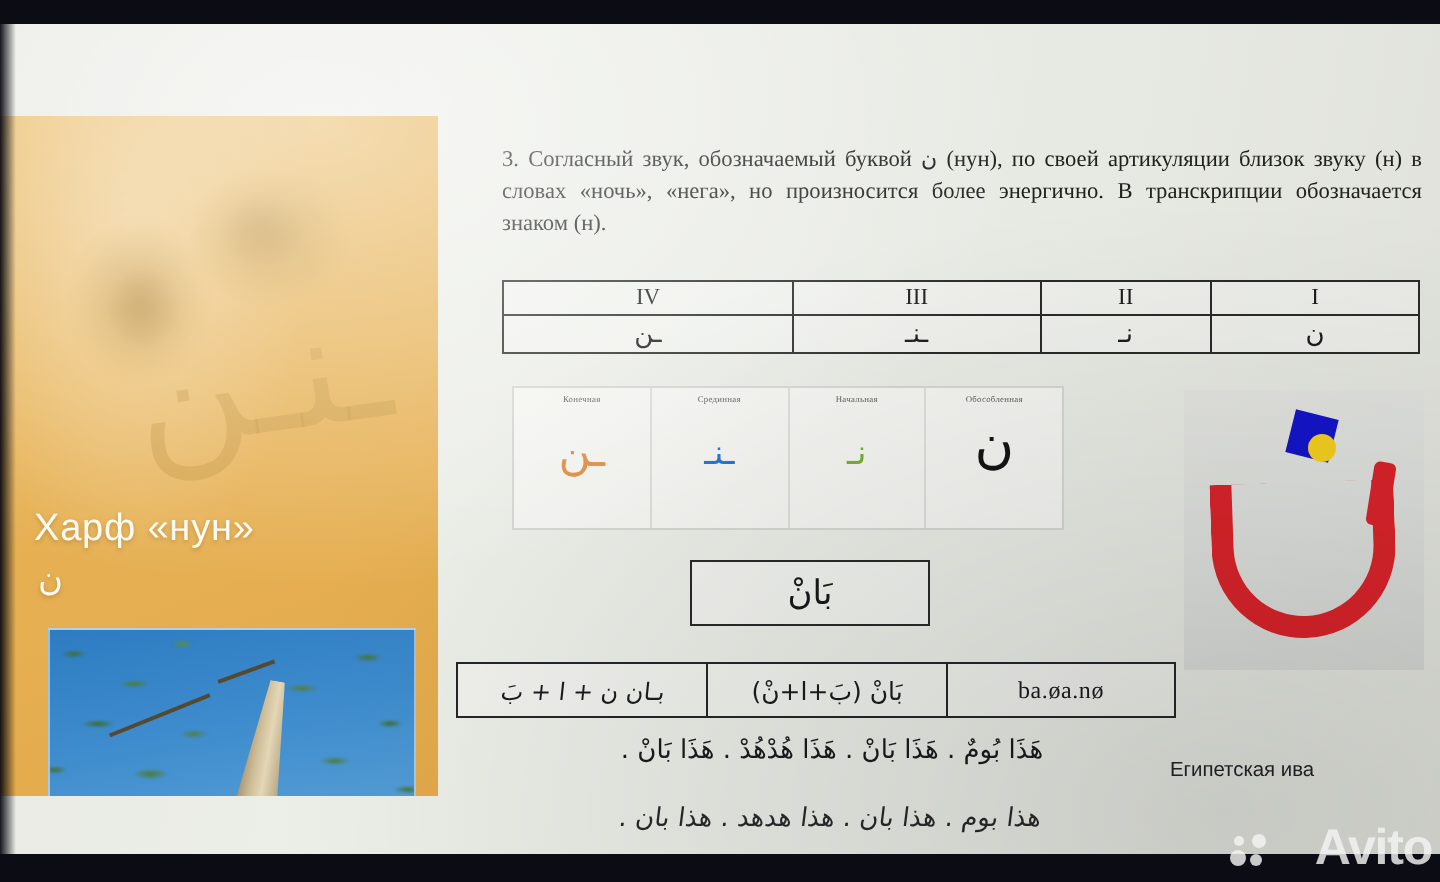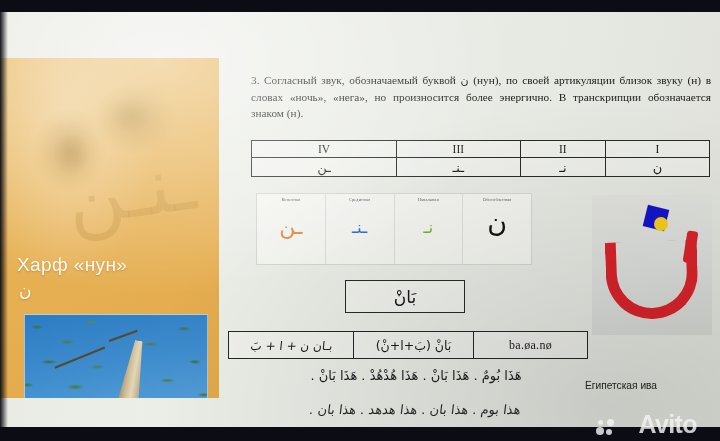--- a/index.html
+++ b/index.html
@@ -335,22 +335,22 @@
     position: absolute;
     left: 585px; top: 368px;
     font-size: 10.2px;
     color: #232325;
     font-family: "Liberation Sans", sans-serif;
   }
 
   
   #avito {
     position: absolute;
-    right: 23px; bottom: 4px;
-    display: flex; align-items: flex-end; gap: 20px;
+    right: 4px; bottom: 4px;
+    display: flex; align-items: center; gap: 20px;
     opacity: .82;
     z-index: 70;
   }
   #avito .logo { position: relative; width: 22px; height: 20px; }
   #avito .logo i { position: absolute; border-radius: 50%; background: #f4f4f4; display:block; }
   #avito .logo i.b1 { width: 8px; height: 8px; left: 0px;  top: 10px; }
   #avito .logo i.b2 { width: 6px; height: 6px; left: 10px; top: 12px; }
   #avito .logo i.b3 { width: 5px; height: 5px; left: 2px;  top: 3px; }
   #avito .logo i.b4 { width: 7px; height: 7px; left: 11px; top: 2px; }
   #avito .word {

